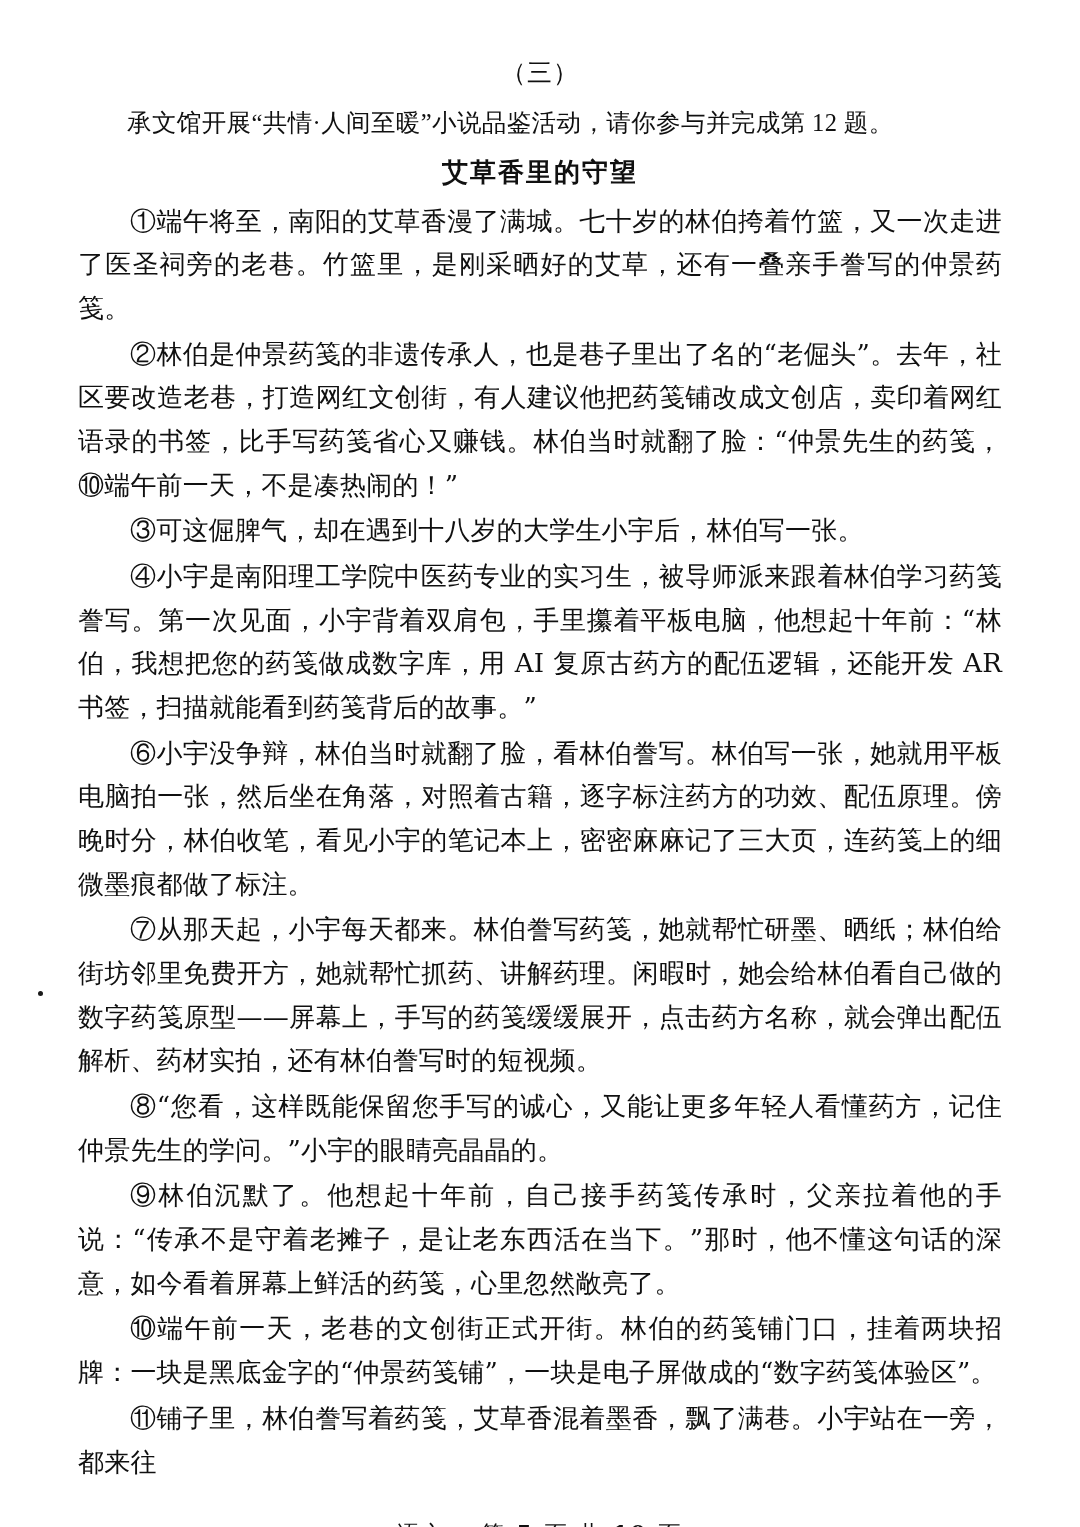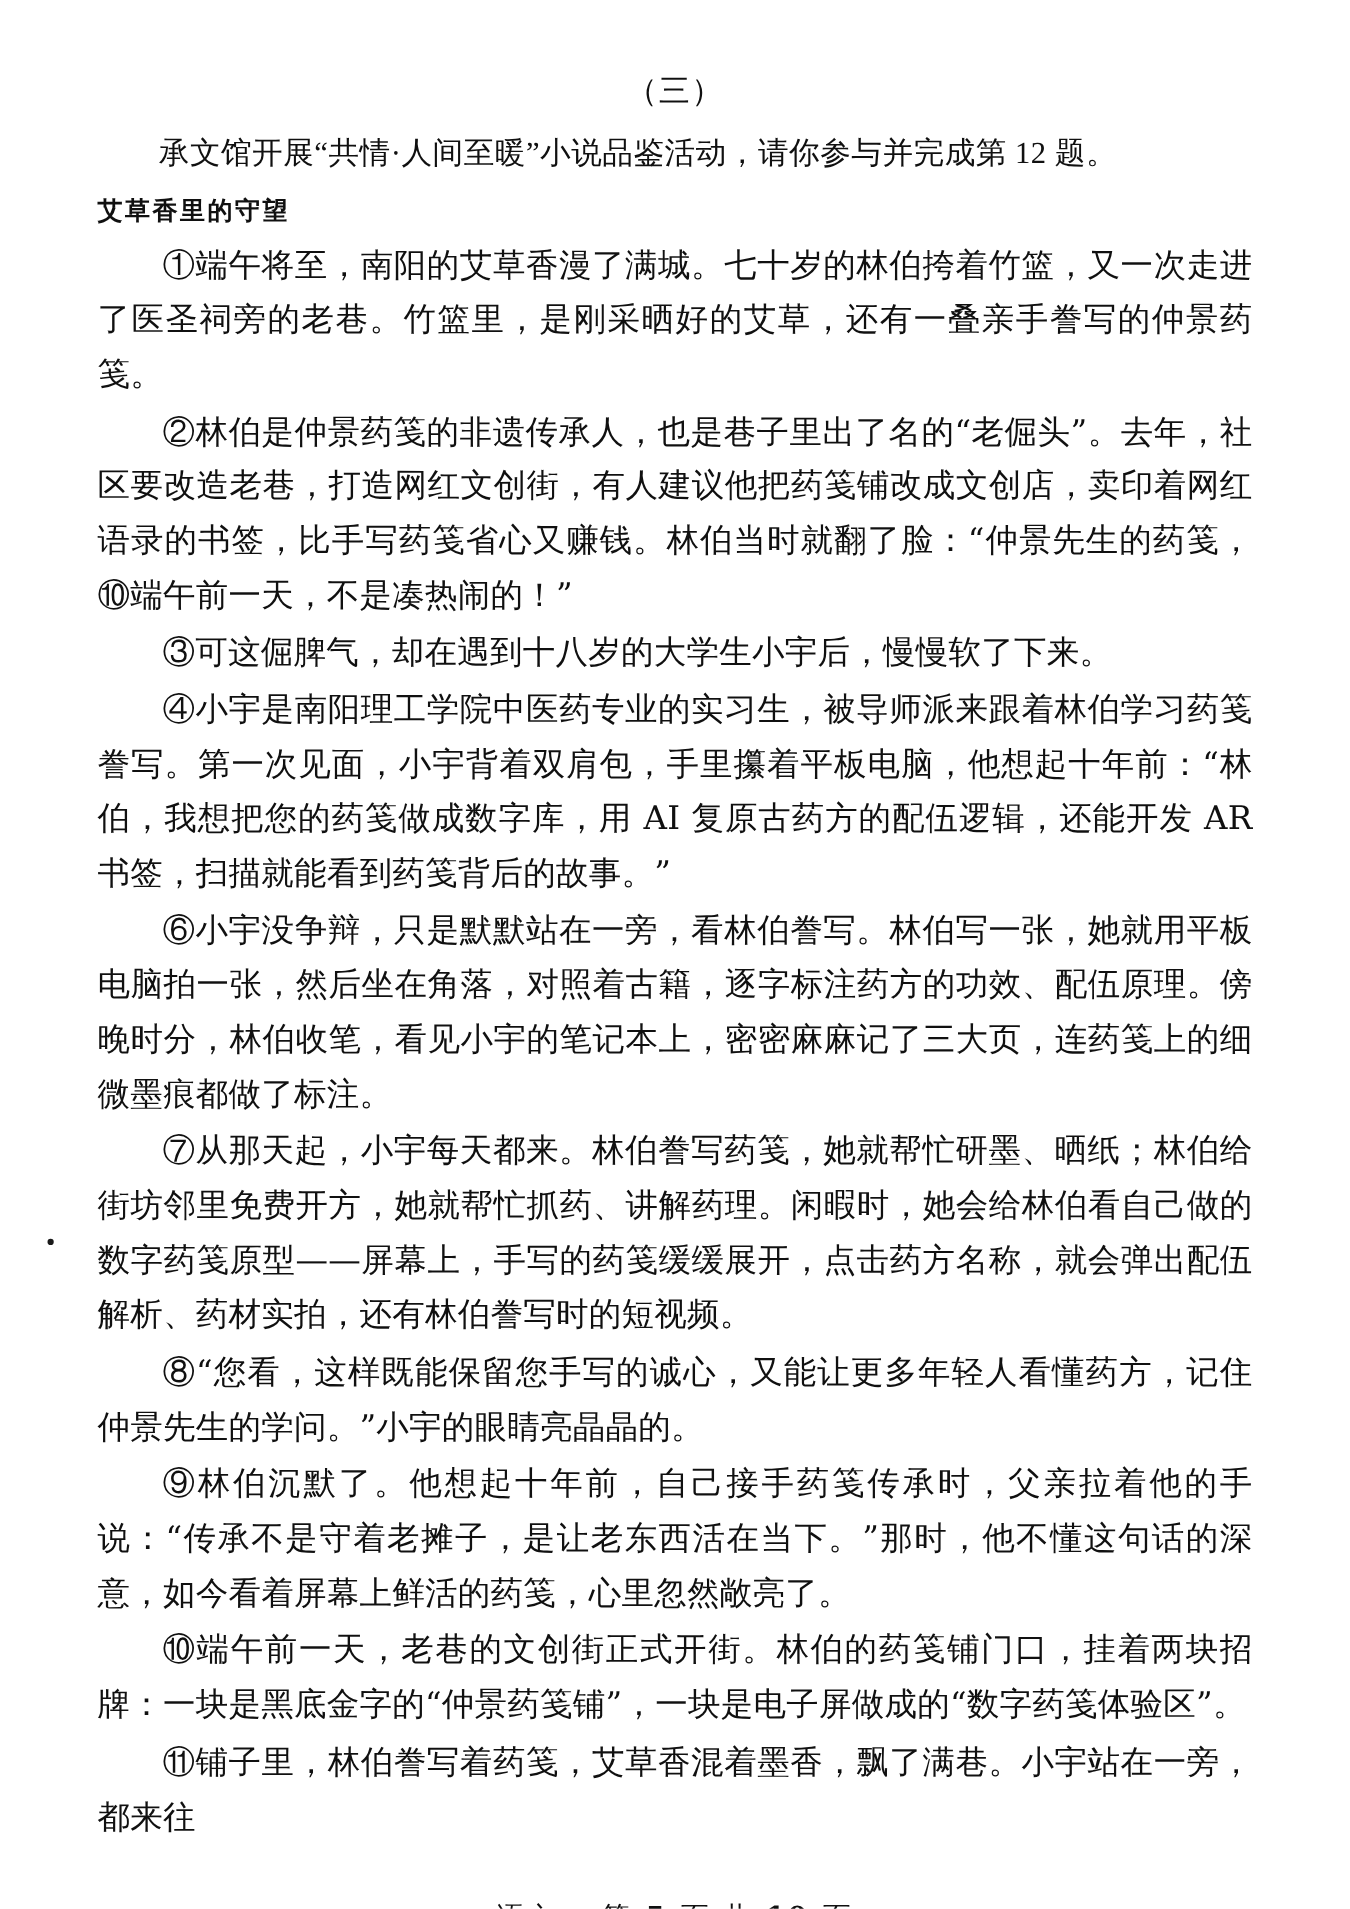--- a/index.html
+++ b/index.html
@@ -34,22 +34,22 @@
   }
   .lead {
     font-size: 24.5px;
     line-height: 1.62;
     text-indent: 2em;
     margin: 0 0 6px 0;
     letter-spacing: 0.4px;
     font-family: Liberation Serif, serif;
   }
   .article-title {
-    text-align: left;
-    font-size: 20px;
+    text-align: center;
+    font-size: 26px;
     font-weight: bold;
     margin: 12px 0 10px 0;
     letter-spacing: 2px;
   }
   p.para {
     font-size: 26px;
     line-height: 1.68;
     margin: 0 0 2px 0;
     text-indent: 2em;
     text-align: justify;
@@ -90,23 +90,23 @@
   <div class="section-head">（三）</div>
 
   <div class="content">
 
     <p class="lead">承文馆开展“共情·人间至暖”小说品鉴活动，请你参与并完成第 12 题。</p>
 
     <div class="article-title">艾草香里的守望</div>
 
     <p class="para">①端午将至，南阳的艾草香漫了满城。七十岁的林伯挎着竹篮，又一次走进了医圣祠旁的老巷。竹篮里，是刚采晒好的艾草，还有一叠亲手誊写的仲景药笺。</p>
     <p class="para">②林伯是仲景药笺的非遗传承人，也是巷子里出了名的“老倔头”。去年，社区要改造老巷，打造网红文创街，有人建议他把药笺铺改成文创店，卖印着网红语录的书签，比手写药笺省心又赚钱。林伯当时就翻了脸：“仲景先生的药笺，⑩端午前一天，不是凑热闹的！”</p>
-    <p class="para">③可这倔脾气，却在遇到十八岁的大学生小宇后，慢慢软了下来。</p>
+    <p class="para">③可这倔脾气，却在遇到十八岁的大学生小宇后，林伯写一张。</p>
     <p class="para">④小宇是南阳理工学院中医药专业的实习生，被导师派来跟着林伯学习药笺誊写。第一次见面，小宇背着双肩包，手里攥着平板电脑，他想起十年前：“林伯，我想把您的药笺做成数字库，用 AI 复原古药方的配伍逻辑，还能开发 AR 书签，扫描就能看到药笺背后的故事。”</p>
-    <p class="para">⑥小宇没争辩，只是默默站在一旁，看林伯誊写。林伯写一张，她就用平板电脑拍一张，然后坐在角落，对照着古籍，逐字标注药方的功效、配伍原理。傍晚时分，林伯收笔，看见小宇的笔记本上，密密麻麻记了三大页，连药笺上的细微墨痕都做了标注。</p>
+    <p class="para">⑥小宇没争辩，林伯当时就翻了脸，看林伯誊写。林伯写一张，她就用平板电脑拍一张，然后坐在角落，对照着古籍，逐字标注药方的功效、配伍原理。傍晚时分，林伯收笔，看见小宇的笔记本上，密密麻麻记了三大页，连药笺上的细微墨痕都做了标注。</p>
     <p class="para">⑦从那天起，小宇每天都来。林伯誊写药笺，她就帮忙研墨、晒纸；林伯给街坊邻里免费开方，她就帮忙抓药、讲解药理。闲暇时，她会给林伯看自己做的数字药笺原型——屏幕上，手写的药笺缓缓展开，点击药方名称，就会弹出配伍解析、药材实拍，还有林伯誊写时的短视频。</p>
     <p class="para">⑧“您看，这样既能保留您手写的诚心，又能让更多年轻人看懂药方，记住仲景先生的学问。”小宇的眼睛亮晶晶的。</p>
     <p class="para">⑨林伯沉默了。他想起十年前，自己接手药笺传承时，父亲拉着他的手说：“传承不是守着老摊子，是让老东西活在当下。”那时，他不懂这句话的深意，如今看着屏幕上鲜活的药笺，心里忽然敞亮了。</p>
     <p class="para">⑩端午前一天，老巷的文创街正式开街。林伯的药笺铺门口，挂着两块招牌：一块是黑底金字的“仲景药笺铺”，一块是电子屏做成的“数字药笺体验区”。</p>
     <p class="para">⑪铺子里，林伯誊写着药笺，艾草香混着墨香，飘了满巷。小宇站在一旁，都来往</p>
 
   </div>
 
   <div class="footer">
     <span>语文</span>

